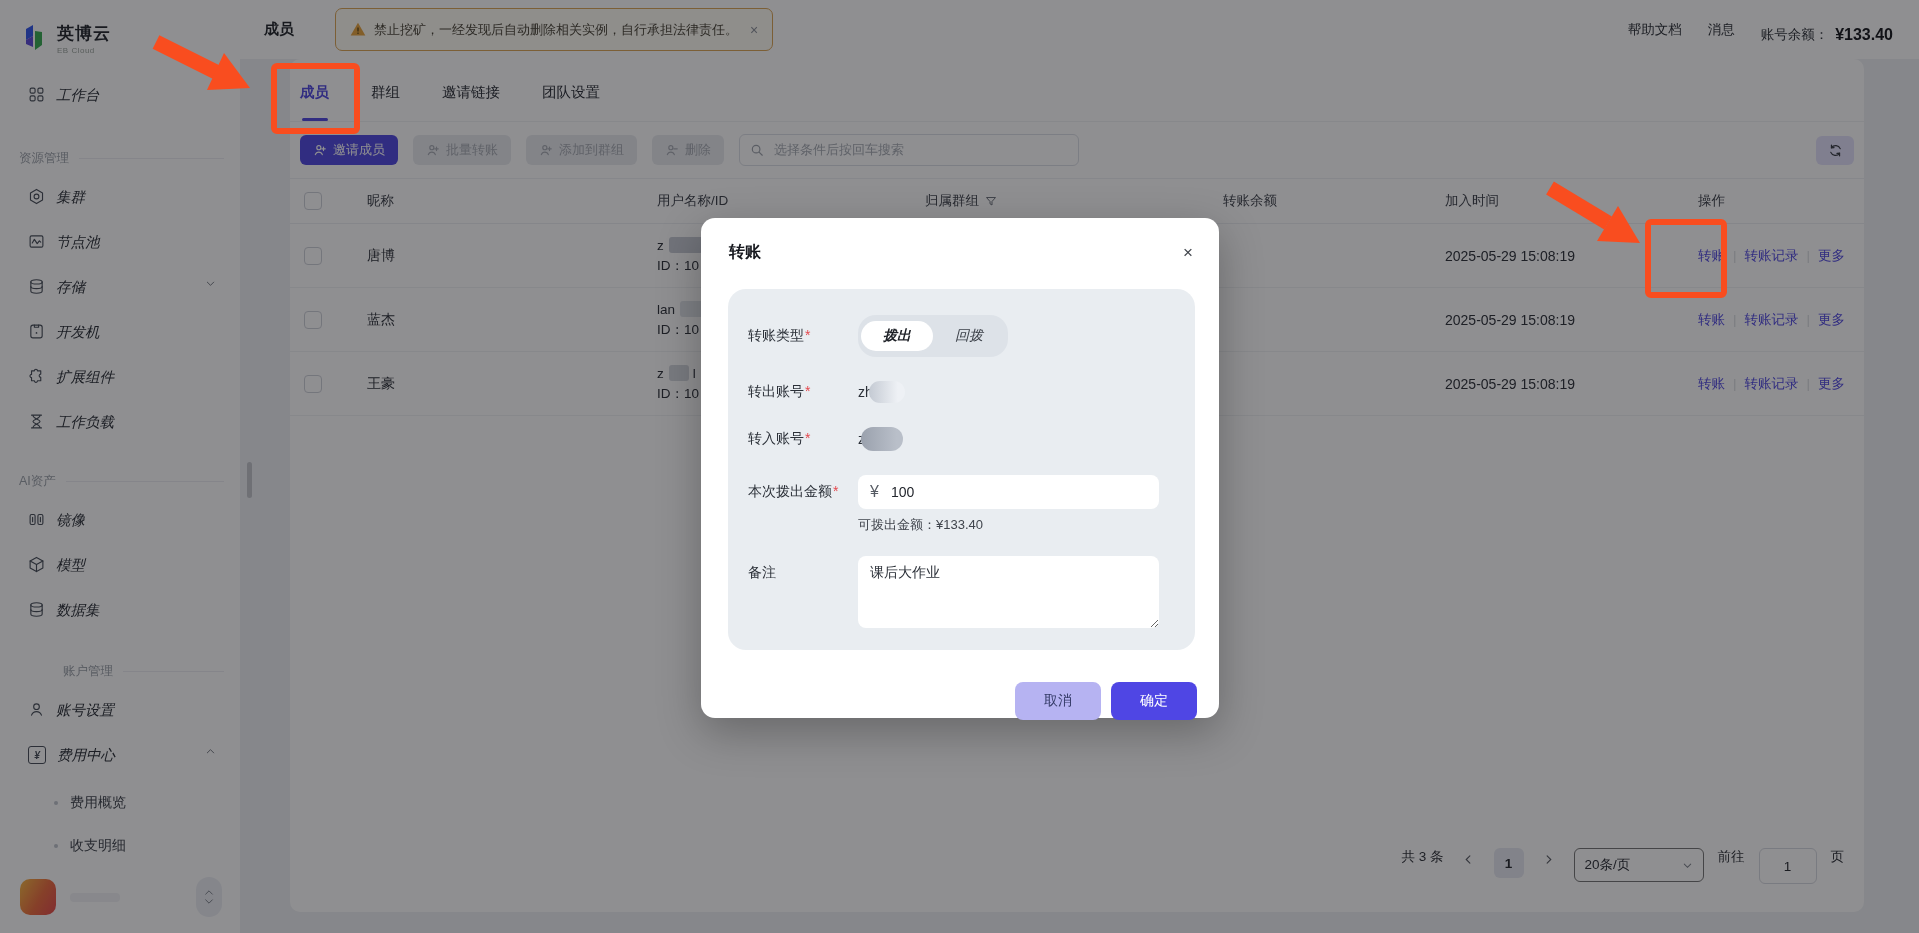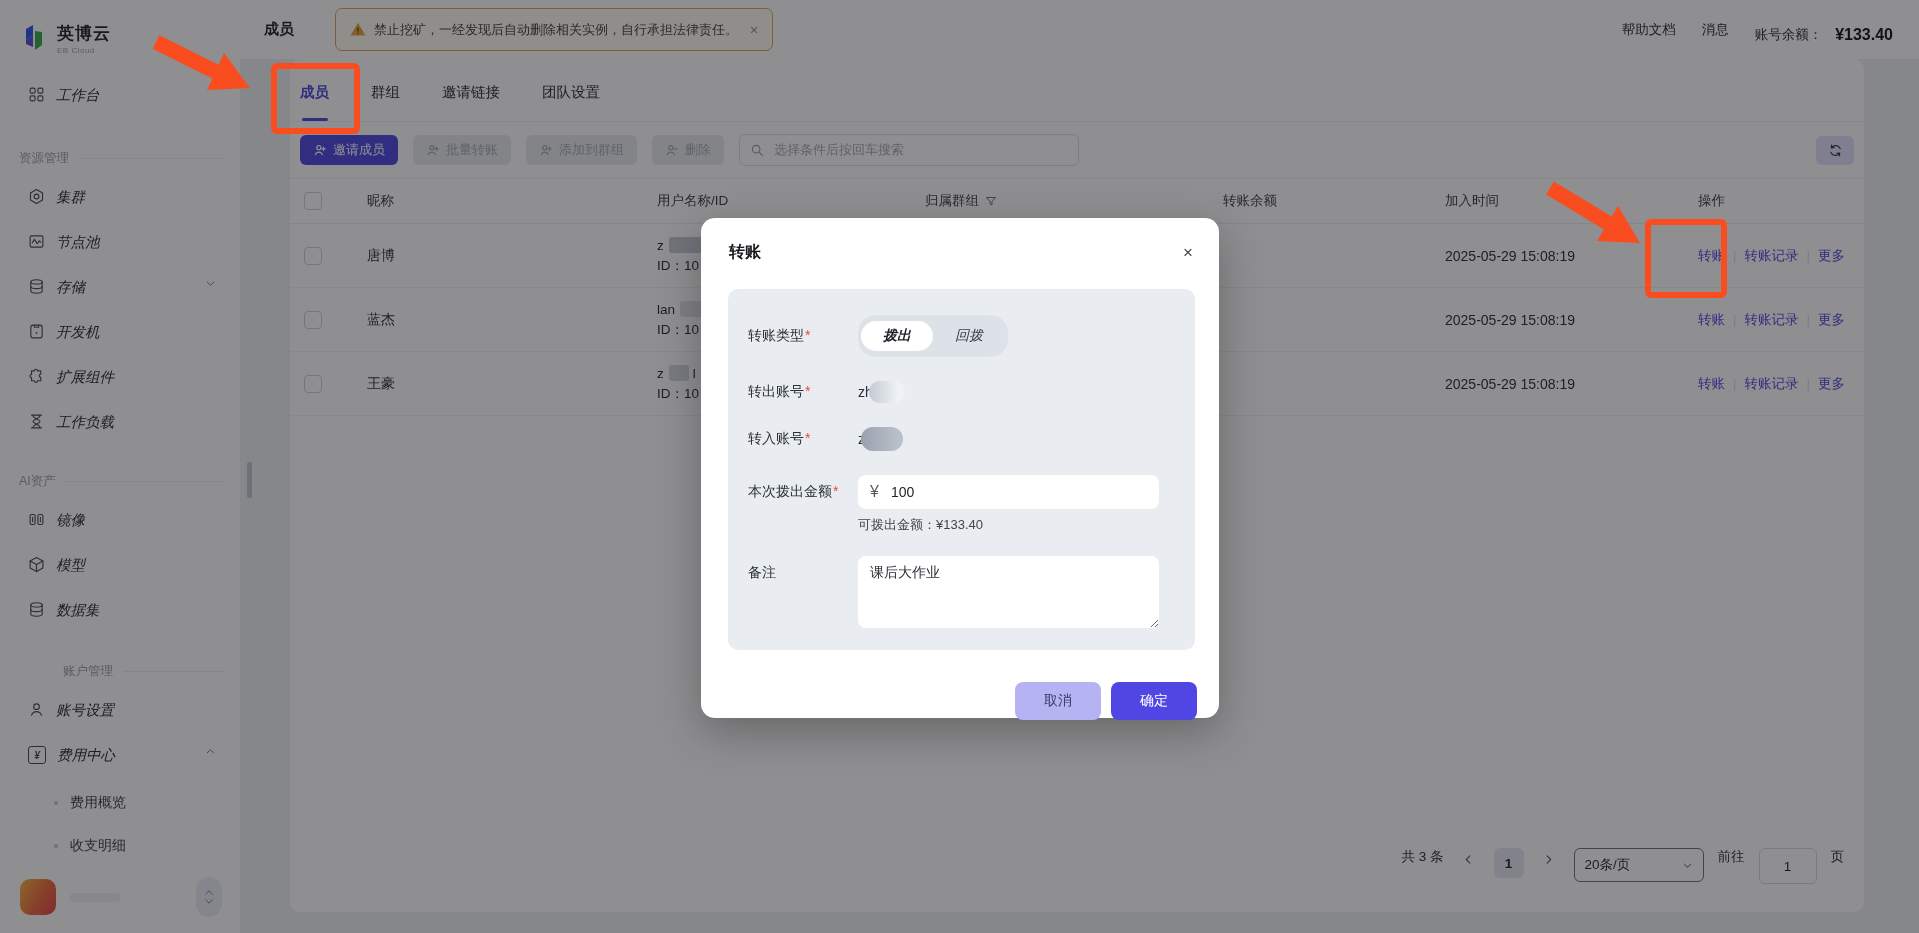--- a/index.html
+++ b/index.html
@@ -23,21 +23,21 @@
   .name-patch{width:50px;height:9px;border-radius:4px;background:#f1f2f5;margin-left:14px;}
   .collapse-pill{margin-left:auto;width:26px;height:40px;border-radius:13px;background:#eceef4;display:flex;flex-direction:column;align-items:center;justify-content:center;gap:2px;cursor:pointer;}
   
   .topbar{position:absolute;left:240px;top:0;right:0;height:59px;background:#fff;display:flex;align-items:center;z-index:1;}
   .page-title{font-size:15px;font-weight:bold;color:#1d2127;margin-left:24px;}
   .banner{display:flex;align-items:center;gap:8px;margin-left:41px;height:41px;padding:0 14px;border:1px solid #dca454;border-radius:7px;background:#fffdf4;}
   .banner-text{font-size:13px;color:#474235;}
   .banner-close{font-size:14px;color:#8a8f98;cursor:pointer;margin-left:4px;}
   .top-right{margin-left:auto;display:flex;align-items:center;margin-right:26px;gap:26px;}
   .top-link{font-size:13.5px;color:#2a2e35;cursor:pointer;}
-  .balance{display:flex;align-items:flex-start;gap:13px;margin-top:11px;}
+  .balance{display:flex;align-items:flex-start;gap:7px;margin-top:11px;}
   .balance-label{font-size:13.5px;color:#2a2e35;}
   .balance-value{font-size:16px;font-weight:bold;color:#121419;}
   .side-handle{position:absolute;left:247px;top:462px;width:5px;height:36px;border-radius:3px;background:#c2c5cb;z-index:3;}
   
   .card{position:absolute;left:290px;top:59px;width:1574px;height:853px;background:#fff;border-radius:10px;z-index:1;display:flex;flex-direction:column;}
   .tabs{display:flex;align-items:flex-end;gap:42px;padding:0 0 0 10px;height:62px;border-bottom:1px solid #f0f1f4;}
   .tab{position:relative;font-size:14.5px;color:#272b33;padding-bottom:19px;cursor:pointer;}
   .tab.active{color:#4e46e0;font-weight:bold;}
   .tab.active .tab-bar{position:absolute;left:50%;transform:translateX(-50%);bottom:0;width:26px;height:3px;border-radius:2px;background:#4e46e0;}
   .toolbar{display:flex;align-items:center;height:56px;padding:0 10px;gap:15px;}
@@ -72,21 +72,21 @@
   .pg-nav{width:22px;height:22px;display:flex;align-items:center;justify-content:center;cursor:pointer;}
   .pg-page{width:30px;height:30px;border-radius:6px;background:#e7e9f1;display:flex;align-items:center;justify-content:center;font-weight:bold;color:#23262d;cursor:pointer;}
   .pg-size{display:flex;align-items:center;justify-content:space-between;width:108px;height:32px;border:1px solid #737373;border-radius:6px;padding:0 10px;cursor:pointer;color:#2a2d34;}
   .pg-goto{width:52px;height:32px;border:1px solid #d6d9e0;border-radius:6px;text-align:center;font-size:13.5px;color:#23262d;outline:none;background:#fff;}
   
   .overlay{position:absolute;inset:0;background:rgba(16,18,22,0.47);z-index:40;}
   .modal{position:absolute;left:701px;top:218px;width:518px;height:500px;background:#fff;border-radius:14px;z-index:50;box-shadow:0 14px 44px rgba(0,0,0,.28);display:flex;flex-direction:column;}
   .modal-head{display:flex;align-items:center;justify-content:space-between;padding:24px 26px 0 28px;}
   .modal-title{font-size:16px;font-weight:bold;color:#17191f;}
   .modal-close{font-size:17px;color:#42464d;cursor:pointer;line-height:1;}
-  .modal-panel{margin:26px 24px 0 27px;background:#e9edf1;border-radius:10px;padding:26px 36px 22px 20px;}
+  .modal-panel{margin:26px 24px 0 27px;background:#e9edf1;border-radius:18px;padding:26px 36px 22px 20px;}
   .f-row{display:flex;align-items:center;margin-bottom:24px;}
   .f-row.top{align-items:flex-start;}
   .f-label{width:110px;font-size:14px;color:#2b3038;flex:0 0 auto;}
   .req{color:#e5484d;margin-left:1px;}
   .segmented{display:flex;align-items:center;background:#dde2e8;border-radius:18px;height:36px;padding:3px;font-style:italic;}
   .seg-opt{height:30px;display:flex;align-items:center;padding:0 22px;border-radius:15px;font-size:14px;color:#3a3f47;cursor:pointer;}
   .seg-opt.active{background:#fff;font-weight:bold;color:#1d2026;}
   .f-value{font-size:14px;color:#2b3038;display:flex;align-items:center;}
   .vpatch-out{width:36px;height:22px;border-radius:11px;background:linear-gradient(90deg,#c4cad3,#eef1f5 80%);margin-left:-4px;}
   .vpatch-in{width:42px;height:24px;border-radius:12px;background:linear-gradient(90deg,#9aa1ad,#b9bfc9 85%);margin-left:-4px;}

